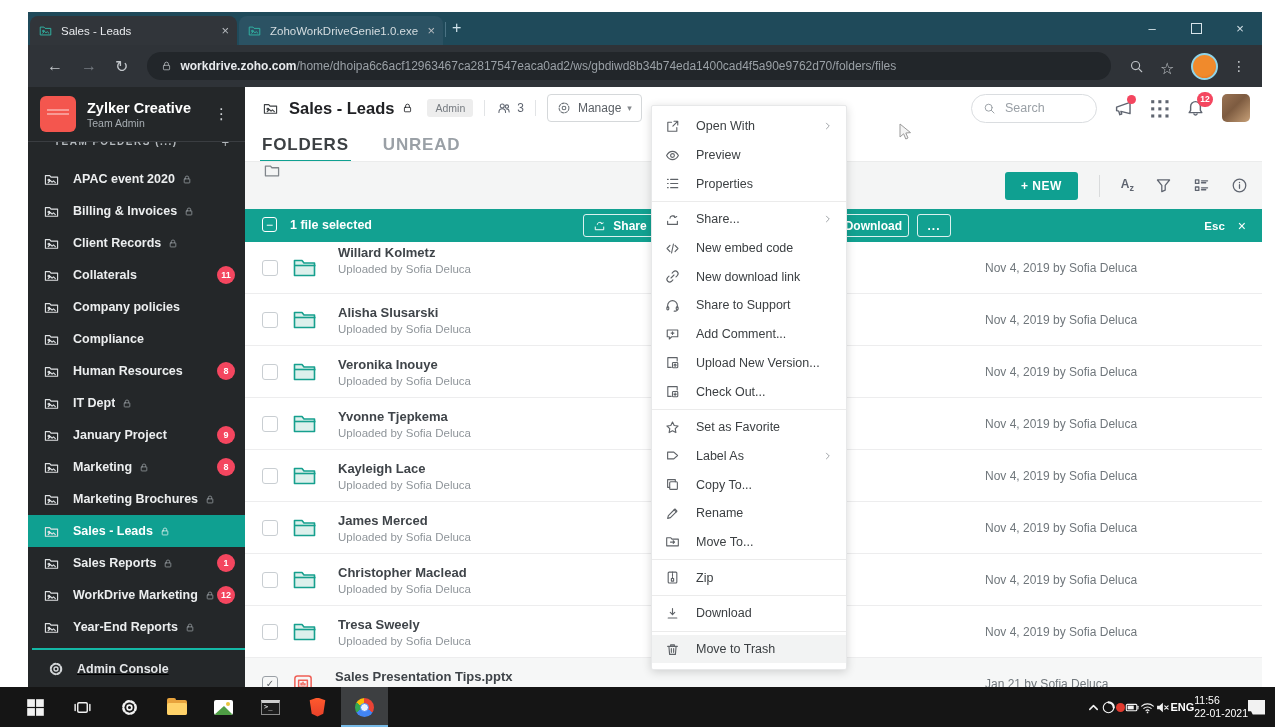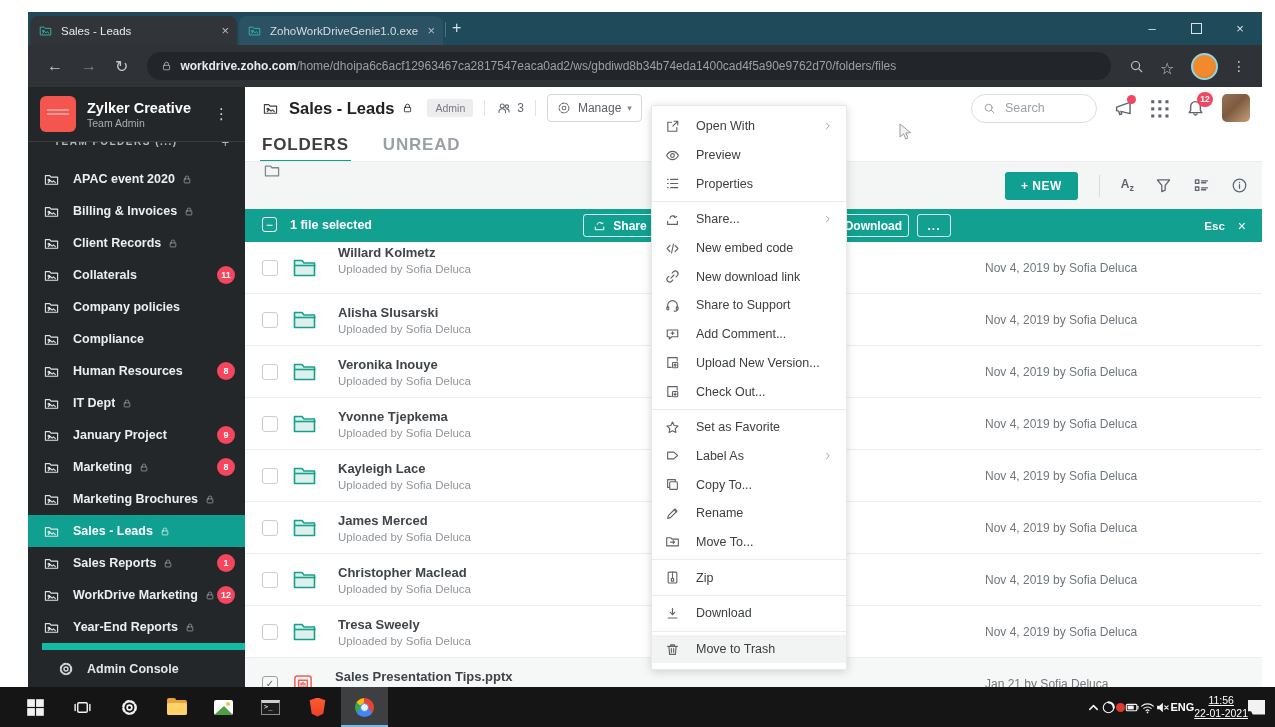--- a/index.html
+++ b/index.html
@@ -50,21 +50,21 @@
   .side-sect .ss-plus{position:absolute;right:16px;top:-7px;color:#b4b9bd;font-size:13px;}
   .side-list{margin-top:4px;}
   .side-item{position:relative;height:32px;display:flex;align-items:center;padding-left:15px;}
   .si-icon{width:17px;height:15px;color:#dfe2e4;flex:0 0 auto;}
   .si-label{margin-left:13px;font-size:12.5px;font-weight:bold;color:#eceeef;white-space:nowrap;overflow:hidden;max-width:132px;}
   .si-lock{width:10px;height:11px;color:#9ba1a6;margin-left:7px;flex:0 0 auto;}
   .si-badge{position:absolute;right:10px;top:7px;min-width:18px;height:18px;border-radius:9px;background:#f4465f;color:#fff;font-size:9px;font-weight:bold;display:flex;align-items:center;justify-content:center;box-sizing:border-box;padding:0 4px;}
   .side-item.selected{background:#0fa091;}
   .side-item.selected .si-label{color:#fff;}
   .side-item.selected .si-lock{color:#e3f3f0;}
-  .admin-row{position:absolute;left:14px;right:0;bottom:0;height:37px;border-top:7px solid #14b8a6;display:flex;align-items:center;padding-left:16px;}
+  .admin-row{position:absolute;left:4px;right:0;bottom:0;height:37px;border-top:2px solid #14b8a6;display:flex;align-items:center;padding-left:16px;text-decoration:underline;}
   .admin-ic{width:16px;height:16px;color:#d4d7d9;}
   .admin-lbl{margin-left:13px;font-size:12.5px;font-weight:bold;color:#e4e6e8;}
 
   
   .main{position:relative;flex:1;background:#fff;overflow:hidden;}
   .m-header{position:relative;height:42px;display:flex;align-items:center;padding-left:17px;}
   .h-folder{width:17px;height:15px;color:#3c4043;flex:0 0 auto;}
   .h-title{margin-left:10px;font-size:16.5px;font-weight:bold;color:#202124;}
   .h-lock{width:11px;height:12px;color:#202124;margin-left:8px;}
   .h-badge{margin-left:14px;background:#ededed;color:#767b80;font-size:10.5px;padding:3px 8px;border-radius:3px;}
@@ -152,21 +152,21 @@
   .photo-ico::after{content:"";position:absolute;left:0;bottom:0;border-left:10px solid transparent;border-right:9px solid transparent;border-bottom:9px solid #4f9e45;width:0;}
   .photo-ico::before{content:"";position:absolute;right:3px;top:2px;width:4px;height:4px;border-radius:50%;background:#e8c53d;}
   .term-ico{width:19px;height:15px;background:#1d1d1d;border:1px solid #8a8a8a;border-top:3px solid #cfcfcf;box-sizing:border-box;color:#fff;font-size:7px;line-height:9px;padding-left:2px;font-family:"DejaVu Sans Mono",monospace;}
   .brave-ico{width:17px;height:19px;background:linear-gradient(180deg,#ff5a2d,#e8402a);clip-path:polygon(50% 0,96% 14%,84% 86%,50% 100%,16% 86%,4% 14%);}
   .chrome-ico{width:19px;height:19px;border-radius:50%;background:conic-gradient(#ea4335 0 120deg,#4285f4 120deg 240deg,#34a853 240deg 300deg,#fbbc05 300deg 360deg);position:relative;}
   .chrome-ico::after{content:"";position:absolute;left:5px;top:5px;width:9px;height:9px;border-radius:50%;background:#e8f0fe;border:1px solid #4285f4;box-sizing:border-box;}
   .tb-right{margin-left:auto;display:flex;align-items:center;margin-right:10px;}
   .tr-ic{width:15px;height:15px;color:#f2f2f2;}
   .rec-dot{width:9px;height:9px;border-radius:50%;background:#e23a2e;}
   .tr-lang{color:#fff;font-size:11px;font-weight:bold;}
-  .tr-clock{color:#fff;font-size:10.5px;line-height:1.25;text-align:center;text-decoration:underline;}
+  .tr-clock{color:#fff;font-size:10.5px;line-height:1.25;}
   .notif-ico{width:17px;height:15px;background:#f2f2f2;clip-path:polygon(0 0,100% 0,100% 100%,28% 100%,18% 78%,0 78%);position:relative;}
 </style>
 </head>
 <body>
 
 <div class="stage">
 
   <div class="browser">
 
     <div class="titlebar">

